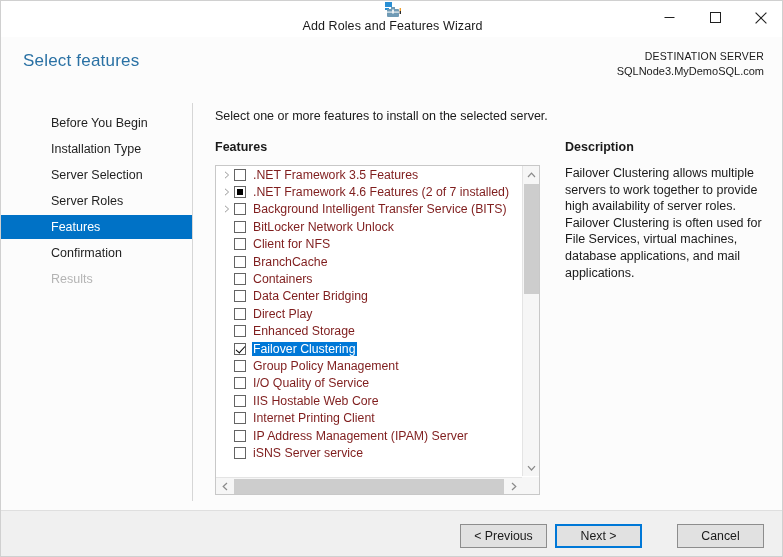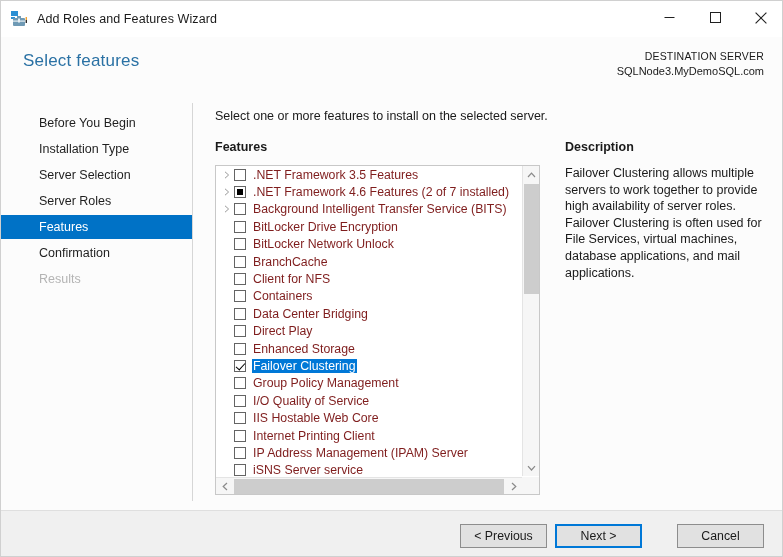--- a/index.html
+++ b/index.html
@@ -25,20 +25,21 @@
   }
 
   
   .titlebar {
     position: absolute;
     left: 0; top: 0;
     width: 783px; height: 36px;
     background: #ffffff;
     display: flex;
     align-items: center;
+    flex-direction: column;
   }
   .title-icon {
     width: 18px; height: 18px;
     margin-left: 9px; margin-right: 9px;
     position: relative;
     flex: 0 0 auto;
   }
   .title-text {
     font-size: 12.5px;
     color: #1a1a1a;
@@ -113,21 +114,21 @@
     width: 1px; height: 398px;
     background: #d6d6d6;
   }
   .nav-item {
     position: absolute;
     left: 0;
     width: 191px;
     height: 24px;
     display: flex;
     align-items: center;
-    padding-left: 38px;
+    padding-left: 50px;
     box-sizing: border-box;
     font-size: 12.5px;
     color: #1f1f1f;
     cursor: default;
   }
   .nav-item.active {
     background: #0072c6;
     color: #ffffff;
   }
   .nav-item.disabled {
@@ -429,36 +430,31 @@
                 <svg width="6" height="8" viewBox="0 0 6 8">
                   <polyline points="1,0.8 4.6,4 1,7.2" fill="none" stroke="#9a9a9a" stroke-width="1"></polyline>
                 </svg>
               </span>
               <span class="cb"></span>
               <span class="row-label">Background Intelligent Transfer Service (BITS)</span>
             </div>
             <div class="tree-row">
               <span class="expander"></span>
               <span class="cb"></span>
-              <span class="row-label">BitLocker Drive Encryption</span>
-            </div>
-            <div class="tree-row">
-              <span class="expander"></span>
-              <span class="cb"></span>
               <span class="row-label">BitLocker Network Unlock</span>
             </div>
             <div class="tree-row">
               <span class="expander"></span>
               <span class="cb"></span>
+              <span class="row-label">Client for NFS</span>
+            </div>
+            <div class="tree-row">
+              <span class="expander"></span>
+              <span class="cb"></span>
               <span class="row-label">BranchCache</span>
-            </div>
-            <div class="tree-row">
-              <span class="expander"></span>
-              <span class="cb"></span>
-              <span class="row-label">Client for NFS</span>
             </div>
             <div class="tree-row">
               <span class="expander"></span>
               <span class="cb"></span>
               <span class="row-label">Containers</span>
             </div>
             <div class="tree-row">
               <span class="expander"></span>
               <span class="cb"></span>
               <span class="row-label">Data Center Bridging</span>

